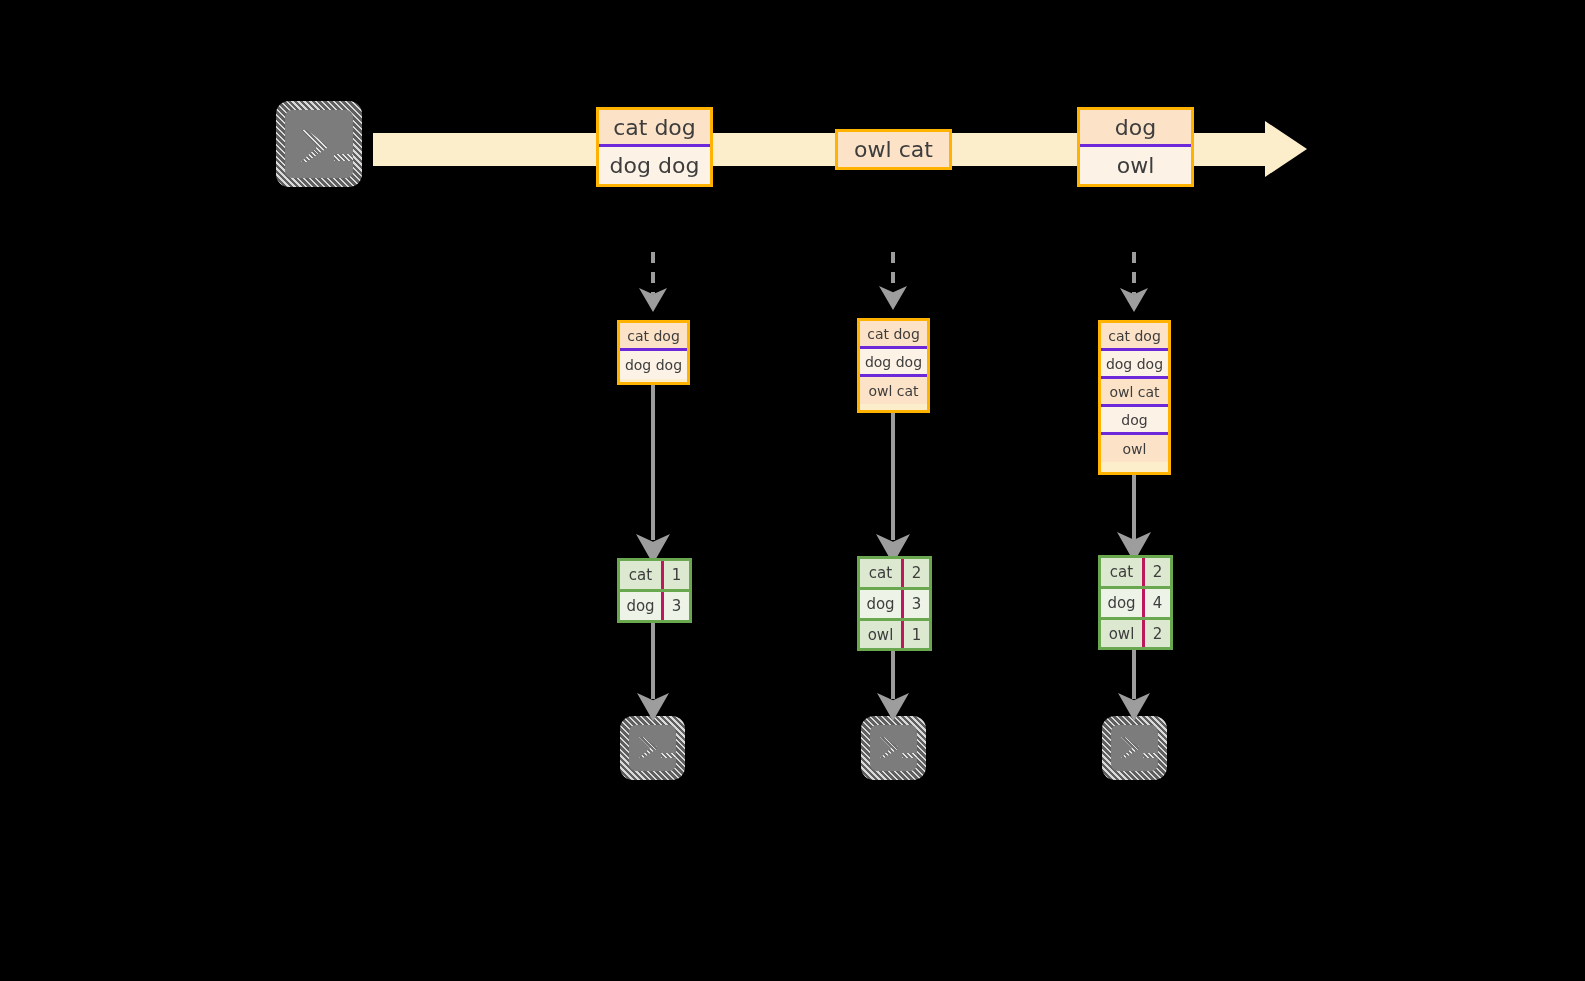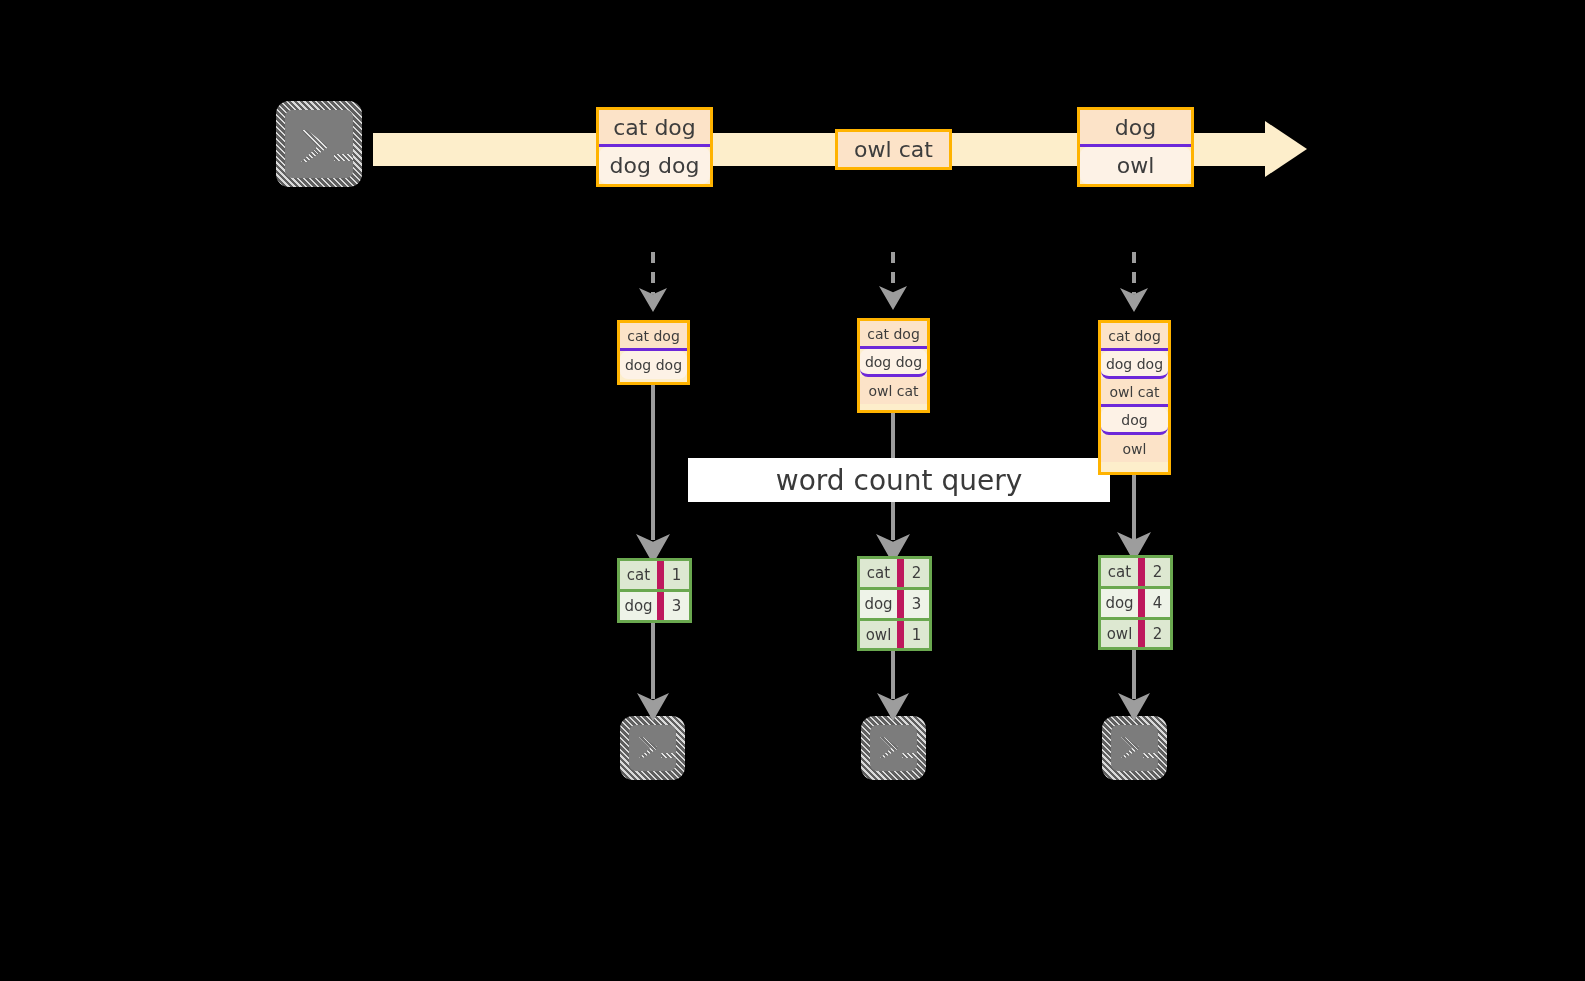--- a/index.html
+++ b/index.html
@@ -83,21 +83,21 @@
     display: flex;
     align-items: center;
     justify-content: center;
     color: #3d3d3d;
     white-space: nowrap;
     border-bottom: 3px solid #6d28d9;
     overflow: hidden;
   }
   .obox .cell:last-child { border-bottom: none; }
   .obox .cell.dark  { background: #fce3c8; }
-  .obox .cell.light { background: #fdf2e6; border-radius: 8px; }
+  .obox .cell.light { background: #fdf2e6; }
 
   
   .gbox {
     position: absolute;
     box-sizing: border-box;
     border: 3px solid #6aa84f;
     background: #e6efdd;
     z-index: 6;
   }
   .gbox .grow {
@@ -108,21 +108,21 @@
   .gbox .grow:last-child { border-bottom: none; }
   .gbox .gw, .gbox .gn {
     box-sizing: border-box;
     display: flex;
     align-items: center;
     justify-content: center;
     color: #3d3d3d;
     white-space: nowrap;
     overflow: hidden;
   }
-  .gbox .gw { border-right: 7px solid #be185d; }
+  .gbox .gw { border-right: 3px solid #be185d; }
   .gbox .grow.dark  .gw, .gbox .grow.dark  .gn { background: #dde8d1; }
   .gbox .grow.light .gw, .gbox .grow.light .gn { background: #eef3e8; }
 
   
   .v-shaft {
     position: absolute;
     background: #9d9d9d;
     z-index: 3;
   }
   .v-shaft.dashed {
@@ -211,23 +211,20 @@
 
   <div class="v-shaft" style="left:651px; top:385px; width:4px; height:155px;"></div>
   <div class="v-head" style="left:636px; top:534px; width:34px; height:30px;"></div>
 
   <div class="v-shaft" style="left:891px; top:413px; width:4px; height:127px;"></div>
   <div class="v-head" style="left:876px; top:534px; width:34px; height:30px;"></div>
 
   <div class="v-shaft" style="left:1132px; top:475px; width:4px; height:65px;"></div>
   <div class="v-head" style="left:1117px; top:532px; width:34px; height:30px;"></div>
 
-  <div class="banner" style="left:688px; top:458px; width:422px; height:44px; font-size:28px;">
-    <span>word count query</span>
-  </div>
 
   <div class="gbox" style="left:617px; top:558px; width:75px; height:65px; font-size:15px;">
     <div class="grow dark" style="height:31px;">
       <div class="gw" style="width:44px;">cat</div>
       <div class="gn" style="width:25px;">1</div>
     </div>
     <div class="grow light" style="height:28px;">
       <div class="gw" style="width:44px;">dog</div>
       <div class="gn" style="width:25px;">3</div>
     </div>

